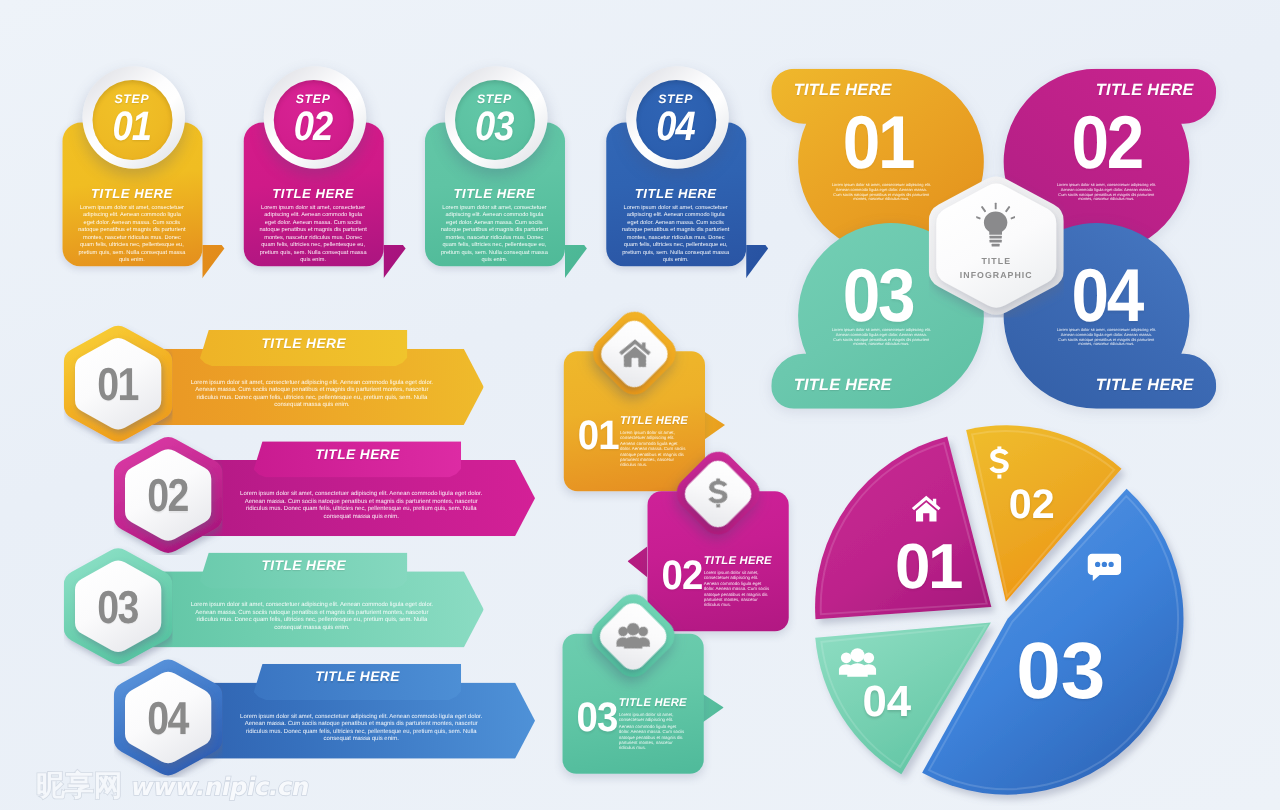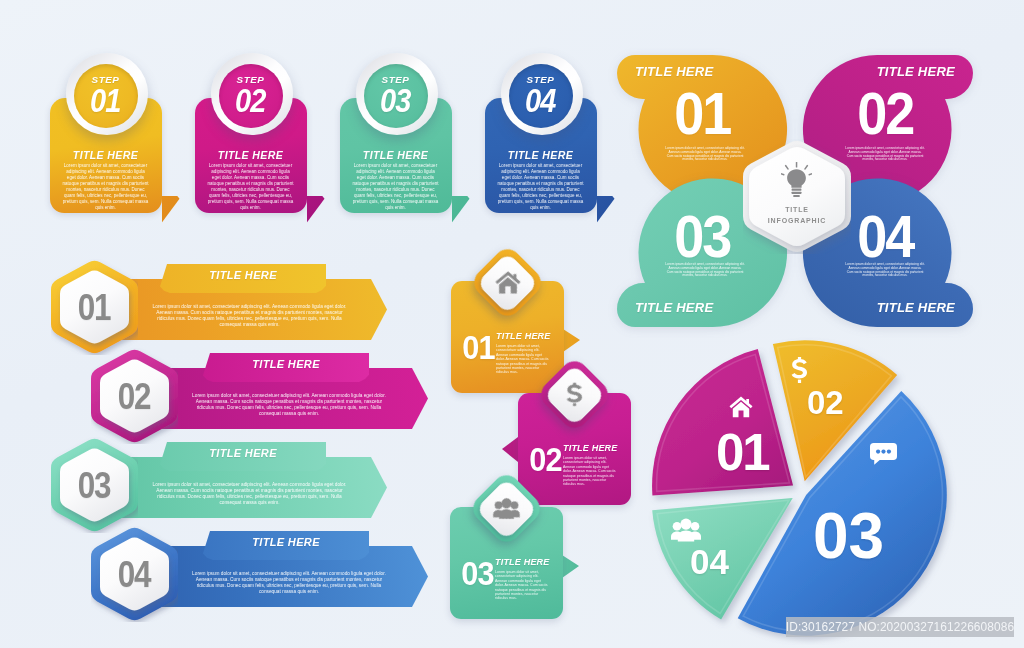--- a/index.html
+++ b/index.html
@@ -393,22 +393,23 @@
     <svg class="pieicon" style="left:31px;top:188px;" width="30" height="24" viewBox="0 0 30 24" fill="#ffffff">
       <circle cx="6" cy="8.2" r="4.3"></circle>
       <path d="M6 13.4 C2.7 13.4 0 15.6 0 18.5 L0 21.8 L12 21.8 L12 18.5 C12 15.6 9.3 13.4 6 13.4 Z"></path>
       <circle cx="24" cy="8.2" r="4.3"></circle>
       <path d="M24 13.4 C20.7 13.4 18 15.6 18 18.5 L18 21.8 L30 21.8 L30 18.5 C30 15.6 27.3 13.4 24 13.4 Z"></path>
       <circle cx="15" cy="6.1" r="5.6"></circle>
       <path d="M15 12.6 C10.3 12.6 6.8 15.5 6.8 19.1 L6.8 23.4 L23.2 23.4 L23.2 19.1 C23.2 15.5 19.7 12.6 15 12.6 Z"></path>
     </svg>
   </div>
 
-  <div class="idbar">
-    <span style="font-family:'Liberation Sans',sans-serif">ID:30162727  NO:20200327161226608086</span>
+  <div class="wm">
+    <span class="wmlogo">昵享网</span>
+    <span class="wmurl">www.nipic.cn</span>
   </div>
 
   <div class="petalwrap">
 
     <div class="petal" style="left:0px;top:0px;">
       <svg class="shape" viewBox="0 0 180 160" width="180" height="160">
         <defs>
             <linearGradient id="pg1" x1="0" y1="0" x2="0.85" y2="1">
           <stop offset="0" stop-color="#efb82c"></stop>
               <stop offset="50%" stop-color="#eaa425"></stop>

